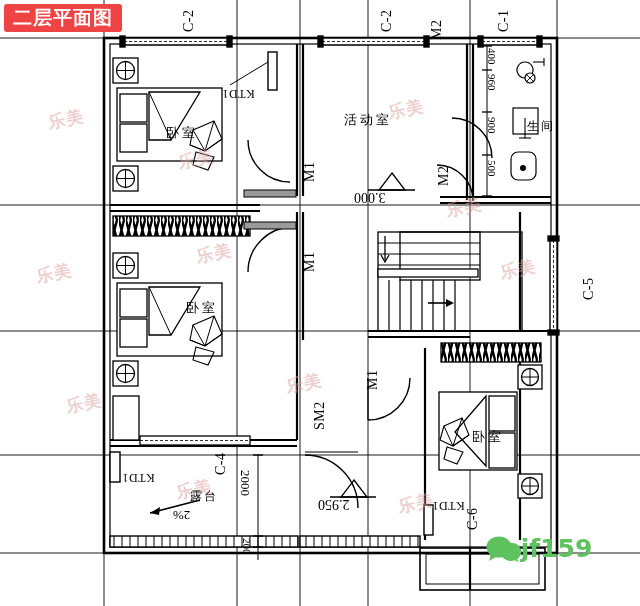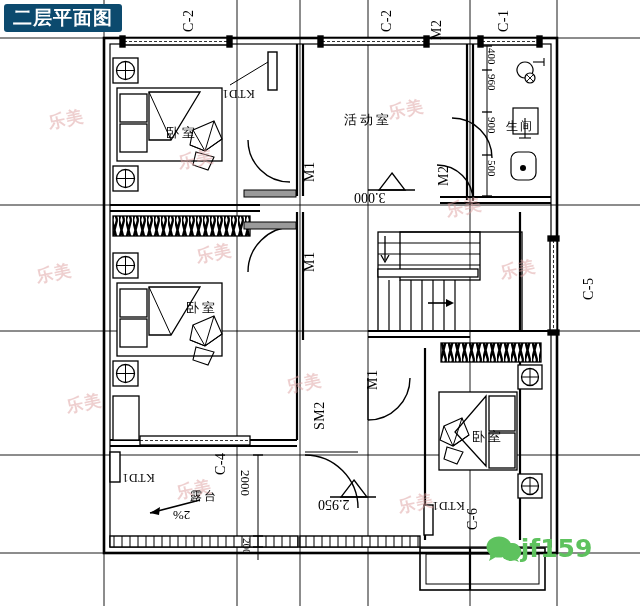--- a/index.html
+++ b/index.html
@@ -402,28 +402,28 @@
   <div class="wm" style="left:388px; top:98px;">乐美</div>
   <div class="wm" style="left:36px;  top:262px;">乐美</div>
   <div class="wm" style="left:196px; top:242px;">乐美</div>
   <div class="wm" style="left:500px; top:258px;">乐美</div>
   <div class="wm" style="left:66px;  top:392px;">乐美</div>
   <div class="wm" style="left:286px; top:372px;">乐美</div>
   <div class="wm" style="left:176px; top:478px;">乐美</div>
   <div class="wm" style="left:398px; top:492px;">乐美</div>
   <div class="wm" style="left:446px; top:196px;">乐美</div>
 
-  <div class="title-banner" id="titleBanner" style="background: #0c4a6e;">
+  <div class="title-banner" id="titleBanner" style="background: #ef4444;">
     <span class="t" style="color: rgb(255, 255, 255);">二层平面图</span>
   </div>
 
   <div class="lbl cn" style="left:166px; top:126px;">卧室</div>
   <div class="lbl cn" style="left:186px; top:301px;">卧室</div>
   <div class="lbl cn" style="left:344px; top:113px;">活动室</div>
-  <div class="lbl cn-sm" style="left:506px; top:120px;">生间</div>
+  <div class="lbl cn-sm" style="left:527px; top:120px;">生间</div>
   <div class="lbl cn-sm" style="left:182px; top:490px;margin-left:8px;">露台</div>
   <div class="lbl cn" style="left:472px; top:430px;">卧室</div>
 
   <div class="lbl code rot90" style="left:182px; top:32px;">C-2</div>
   <div class="lbl code rot90" style="left:380px; top:32px;">C-2</div>
   <div class="lbl code rot90" style="left:497px; top:32px;">C-1</div>
   <div class="lbl code rot90" style="left:582px; top:300px;">C-5</div>
   <div class="lbl code rot90" style="left:214px; top:475px;">C-4</div>
   <div class="lbl code rot90" style="left:466px; top:530px;">C-6</div>
 

